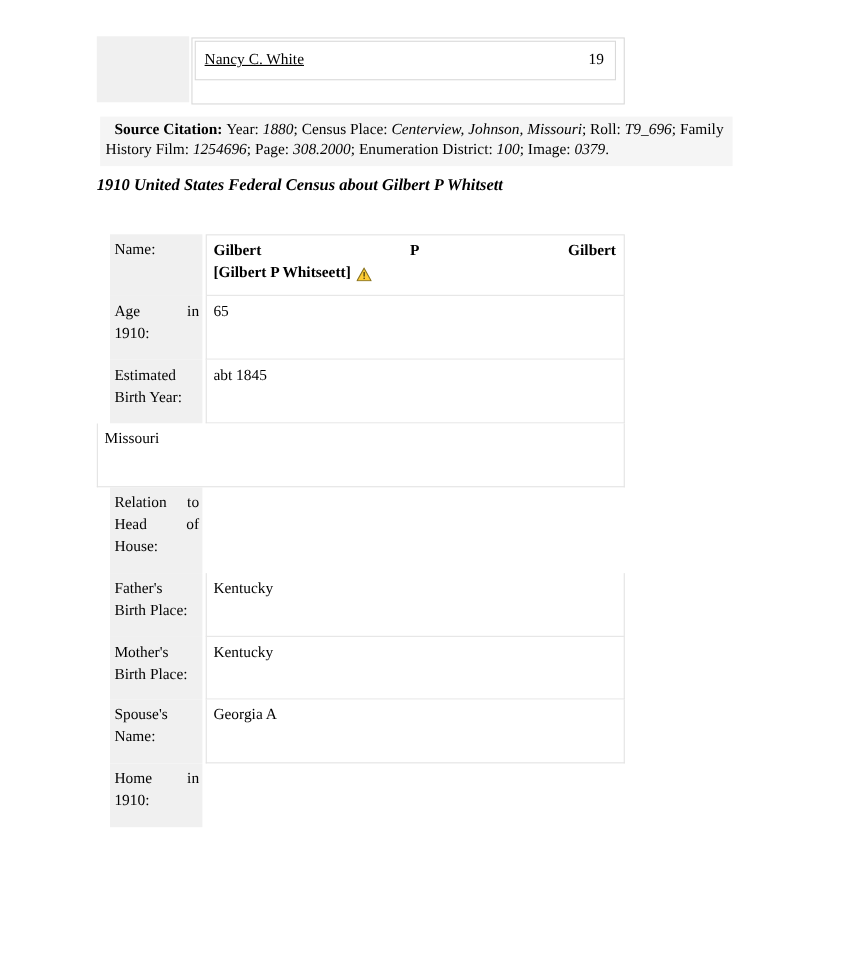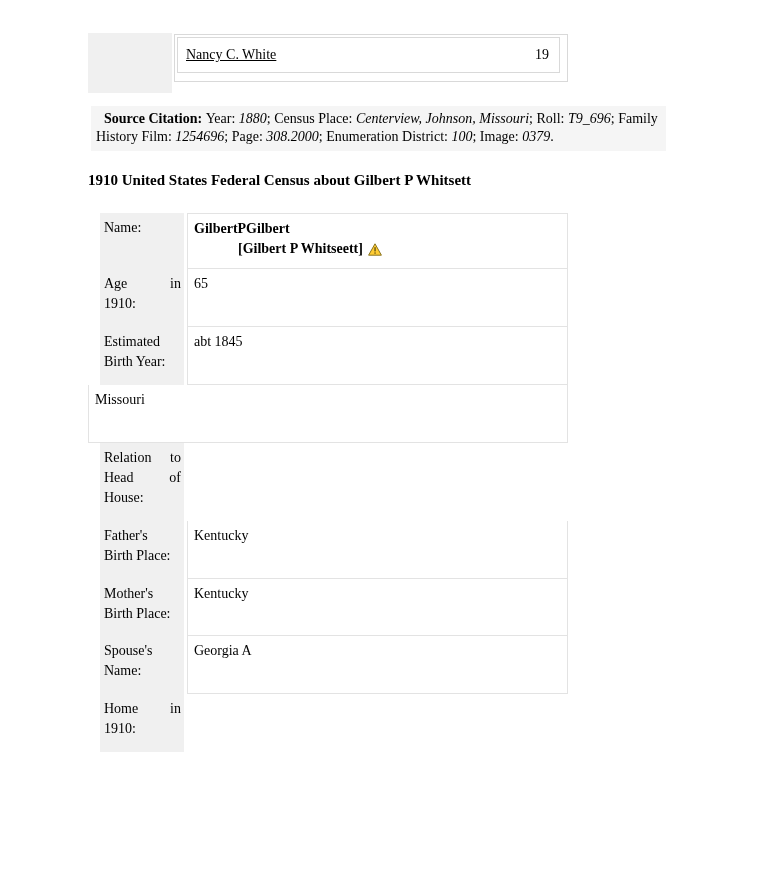--- a/index.html
+++ b/index.html
@@ -20,21 +20,21 @@
   
   .top-label-spacer {
     position: absolute;
     left: 88px; top: 33px;
     width: 84px; height: 60px;
     background: #f0f0f0;
   }
   .top-record-outer {
     position: absolute;
     left: 174px; top: 34px;
-    width: 394px; height: 48px;
+    width: 394px; height: 61px;
     border: 1px solid #d9d9d9;
     box-sizing: border-box;
   }
   .top-record-cell {
     margin: 2px 7px 2px 2px;
     height: 36px;
     border: 1px solid #d9d9d9;
     box-sizing: border-box;
     display: flex;
     align-items: center;
@@ -58,25 +58,26 @@
     padding: 4px 5px 5px 5px;
     font-size: 14px;
     line-height: 18px;
     text-indent: 8px;
     font-family: Liberation Serif, serif;
   }
 
   
   .heading {
     position: absolute;
-    left: 88px; top: 170px;
+    left: 88px; top: 159px;
     width: 640px;
     font-size: 15px;
     font-weight: bold;
     line-height: 20px;
+    font-style: italic;
   }
 
   
   .census-table {
     position: absolute;
     left: 88px; top: 213px;
     width: 480px;
   }
   .trow {
     display: flex;
@@ -101,30 +102,30 @@
     border: 1px solid #e3e3e3;
     background: #ffffff;
     padding: 5px 5px 0 6px;
     font-size: 14px;
     line-height: 20px;
   }
   .trow + .trow .trow-value { border-top: none; }
 
   .name-line {
     display: flex;
+    justify-content: space-between;
     font-weight: bold;
     padding-right: 2px;
     font-family: Liberation Serif, serif;
   }
   .alt-line {
     font-weight: bold;
     display: flex;
     align-items: center;
     gap: 5px;
-    margin-left: 44px;
   }
   .warn-icon { display: inline-block; cursor: pointer; line-height: 0; }
 </style>
 </head>
 <body>
 
 <div class="page">
 
   <div class="top-label-spacer"></div>
   <div class="top-record-outer">

